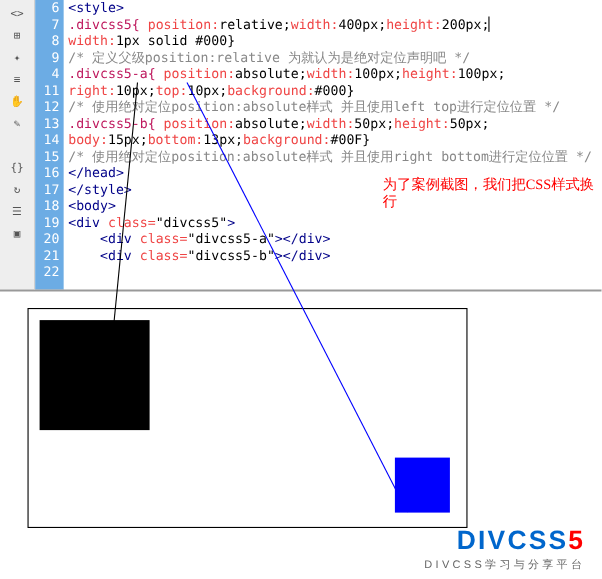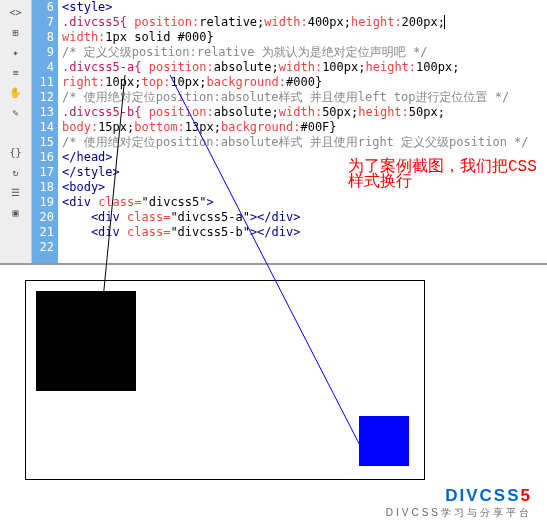--- a/index.html
+++ b/index.html
@@ -11,27 +11,27 @@
 .gutter div { height: 15px; }
 .code { flex: 1; background: #fff; padding-left: 4px; line-height: 15px; font-size: 12px; overflow: hidden; position: relative; }
 .code-line { white-space: pre; height: 15px; }
 .tag { color: #008; }
 .sel { color: #be185d; }
 .prop { color: #ef4444; }
 .val { color: #000000; }
 .cmt { color: #888; text-align: right; }
 .txt { color: #000; }
 .cursor { border-left: 1px solid #000; margin-left: -1px; }
-.annotation { position: absolute; color: #f00; font-size: 16px; font-family: Liberation Mono, monospace; left: 290px; top: 160px; }
+.annotation { position: absolute; color: #f00; font-size: 13px; font-family: Liberation Serif, serif; left: 290px; top: 160px; }
 .preview { position: relative; padding: 10px; height: 260px; }
 .divcss5 { position: relative; width: 400px; height: 200px; border: 1px solid #000; margin: 5px auto 0 15px; }
 .divcss5-a { position: absolute; width: 100px; height: 100px; left: 10px; top: 10px; background: #000; }
 .divcss5-b { position: absolute; width: 50px; height: 50px; right: 15px; bottom: 13px; background: #00F; }
 .logo { position: absolute; right: 15px; bottom: 5px; text-align: right; font-family: Arial, sans-serif; }
-.logo-main { font-size: 17px; font-weight: bold; color: #0066cc; letter-spacing: 2px; }
+.logo-main { font-size: 24px; font-weight: bold; color: #0066cc; letter-spacing: 2px; }
 .logo-main .five { color: #f00; }
 .logo-sub { font-size: 10px; color: #666; letter-spacing: 3px; }
 svg.arrows { position: absolute; top: 0; left: 0; width: 547px; height: 526px; pointer-events: none; }
 </style>
 </head>
 <body>
 
 <div class="editor">
   <div class="toolbar">
     <div class="tool-btn">&lt;&gt;</div>
@@ -68,21 +68,21 @@
   <div class="code">
     <div class="code-line"><span class="tag">&lt;style&gt;</span></div>
     <div class="code-line"><span class="sel">.divcss5{</span><span class="prop"> position:</span><span class="val">relative;</span><span class="prop">width:</span><span class="val">400px;</span><span class="prop">height:</span><span class="val">200px;</span><span class="cursor"></span></div>
     <div class="code-line"><span class="prop">width:</span><span class="val">1px solid #000</span><span class="txt">}</span></div>
     <div class="code-line"><span class="cmt">/* 定义父级position:relative 为就认为是绝对定位声明吧 */</span></div>
     <div class="code-line"><span class="sel">.divcss5-a{</span><span class="prop"> position:</span><span class="val">absolute;</span><span class="prop">width:</span><span class="val">100px;</span><span class="prop">height:</span><span class="val">100px;</span></div>
     <div class="code-line"><span class="prop">right:</span><span class="val">10px;</span><span class="prop">top:</span><span class="val">10px;</span><span class="prop">background:</span><span class="val">#000</span><span class="txt">}</span></div>
     <div class="code-line"><span class="cmt">/* 使用绝对定位position:absolute样式 并且使用left top进行定位位置 */</span></div>
     <div class="code-line"><span class="sel">.divcss5-b{</span><span class="prop"> position:</span><span class="val">absolute;</span><span class="prop">width:</span><span class="val">50px;</span><span class="prop">height:</span><span class="val">50px;</span></div>
     <div class="code-line"><span class="prop">body:</span><span class="val">15px;</span><span class="prop">bottom:</span><span class="val">13px;</span><span class="prop">background:</span><span class="val">#00F</span><span class="txt">}</span></div>
-    <div class="code-line"><span class="cmt">/* 使用绝对定位position:absolute样式 并且使用right 定义父级position */</span></div>
+    <div class="code-line"><span class="cmt">/* 使用绝对定位position:absolute样式 并且使用right bottom进行定位位置 */</span></div>
     <div class="code-line"><span class="tag">&lt;/head&gt;</span></div>
     <div class="code-line"><span class="tag">&lt;/style&gt;</span></div>
     <div class="code-line"><span class="tag">&lt;body&gt;</span></div>
     <div class="code-line"><span class="tag">&lt;div </span><span class="prop">class=</span><span class="val">"divcss5"</span><span class="tag">&gt;</span></div>
     <div class="code-line"><span class="tag">    &lt;div </span><span class="prop">class=</span><span class="val">"divcss5-a"</span><span class="tag">&gt;&lt;/div&gt;</span></div>
     <div class="code-line"><span class="tag">    &lt;div </span><span class="prop">class=</span><span class="val">"divcss5-b"</span><span class="tag">&gt;&lt;/div&gt;</span></div>
     <div class="annotation">为了案例截图，我们把CSS样式换行</div>
   </div>
 </div>
 

